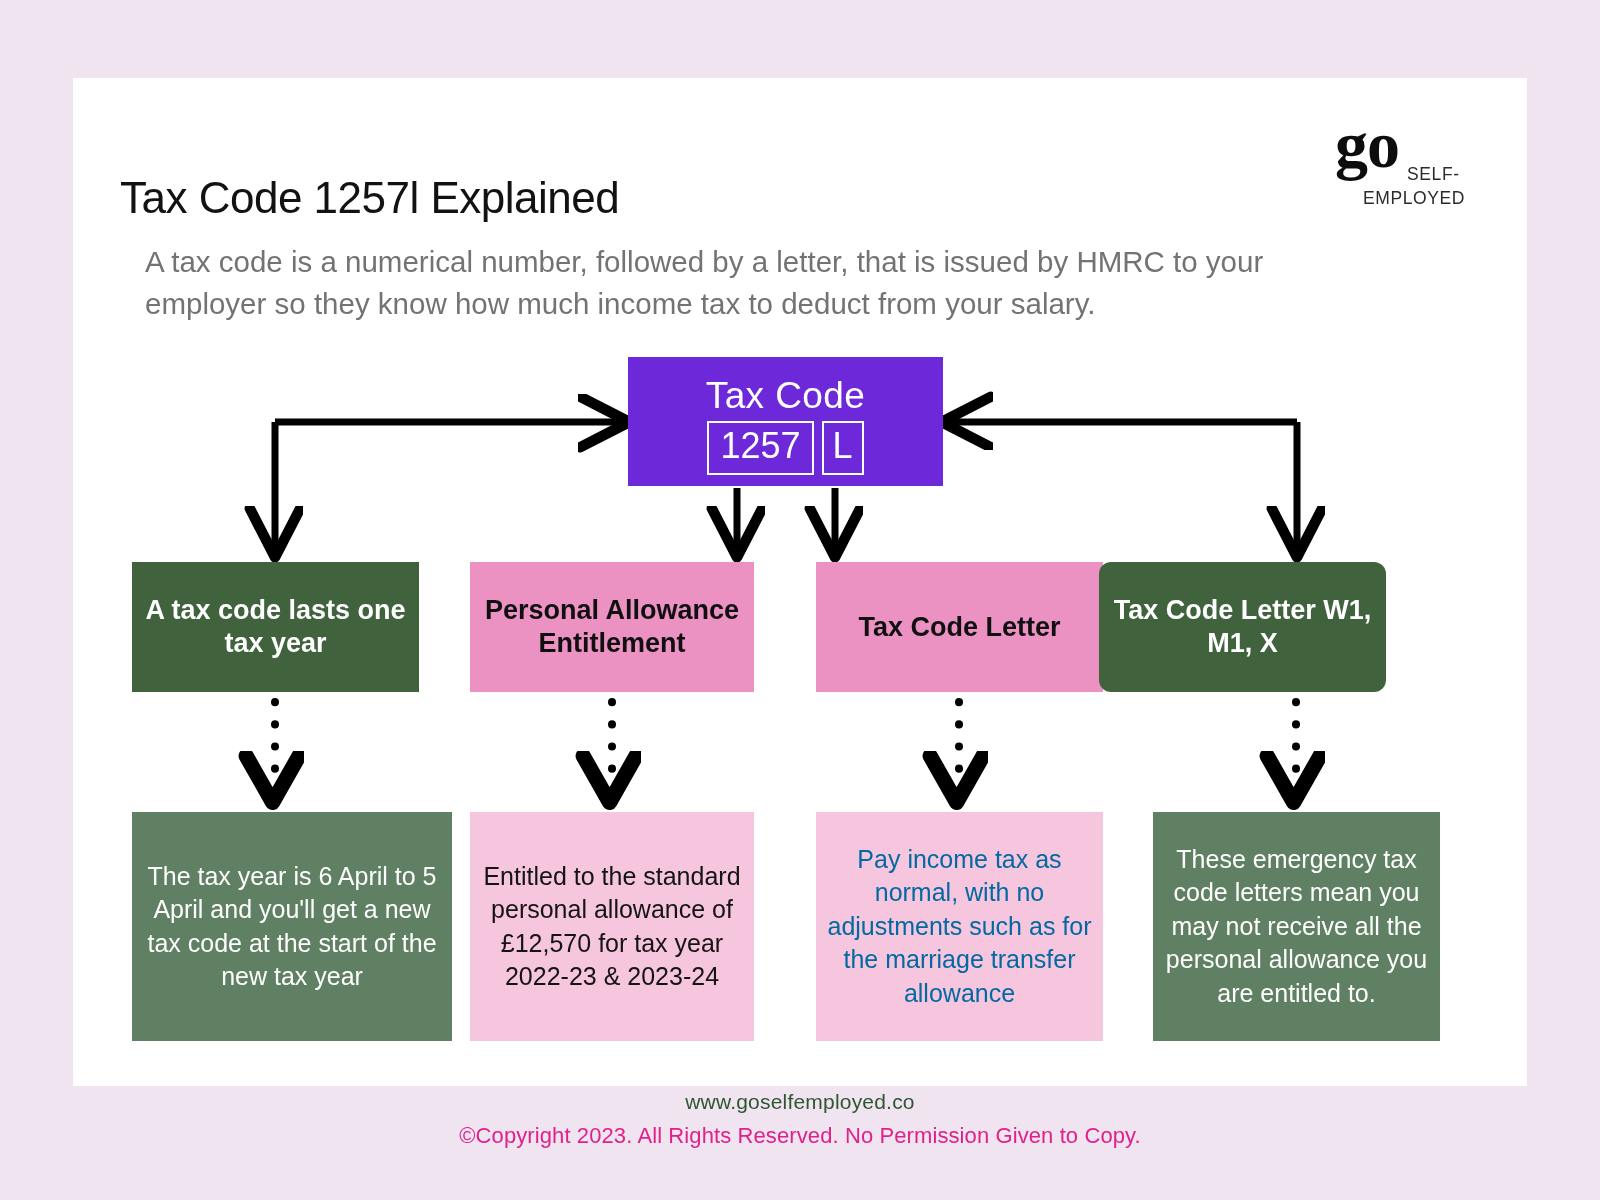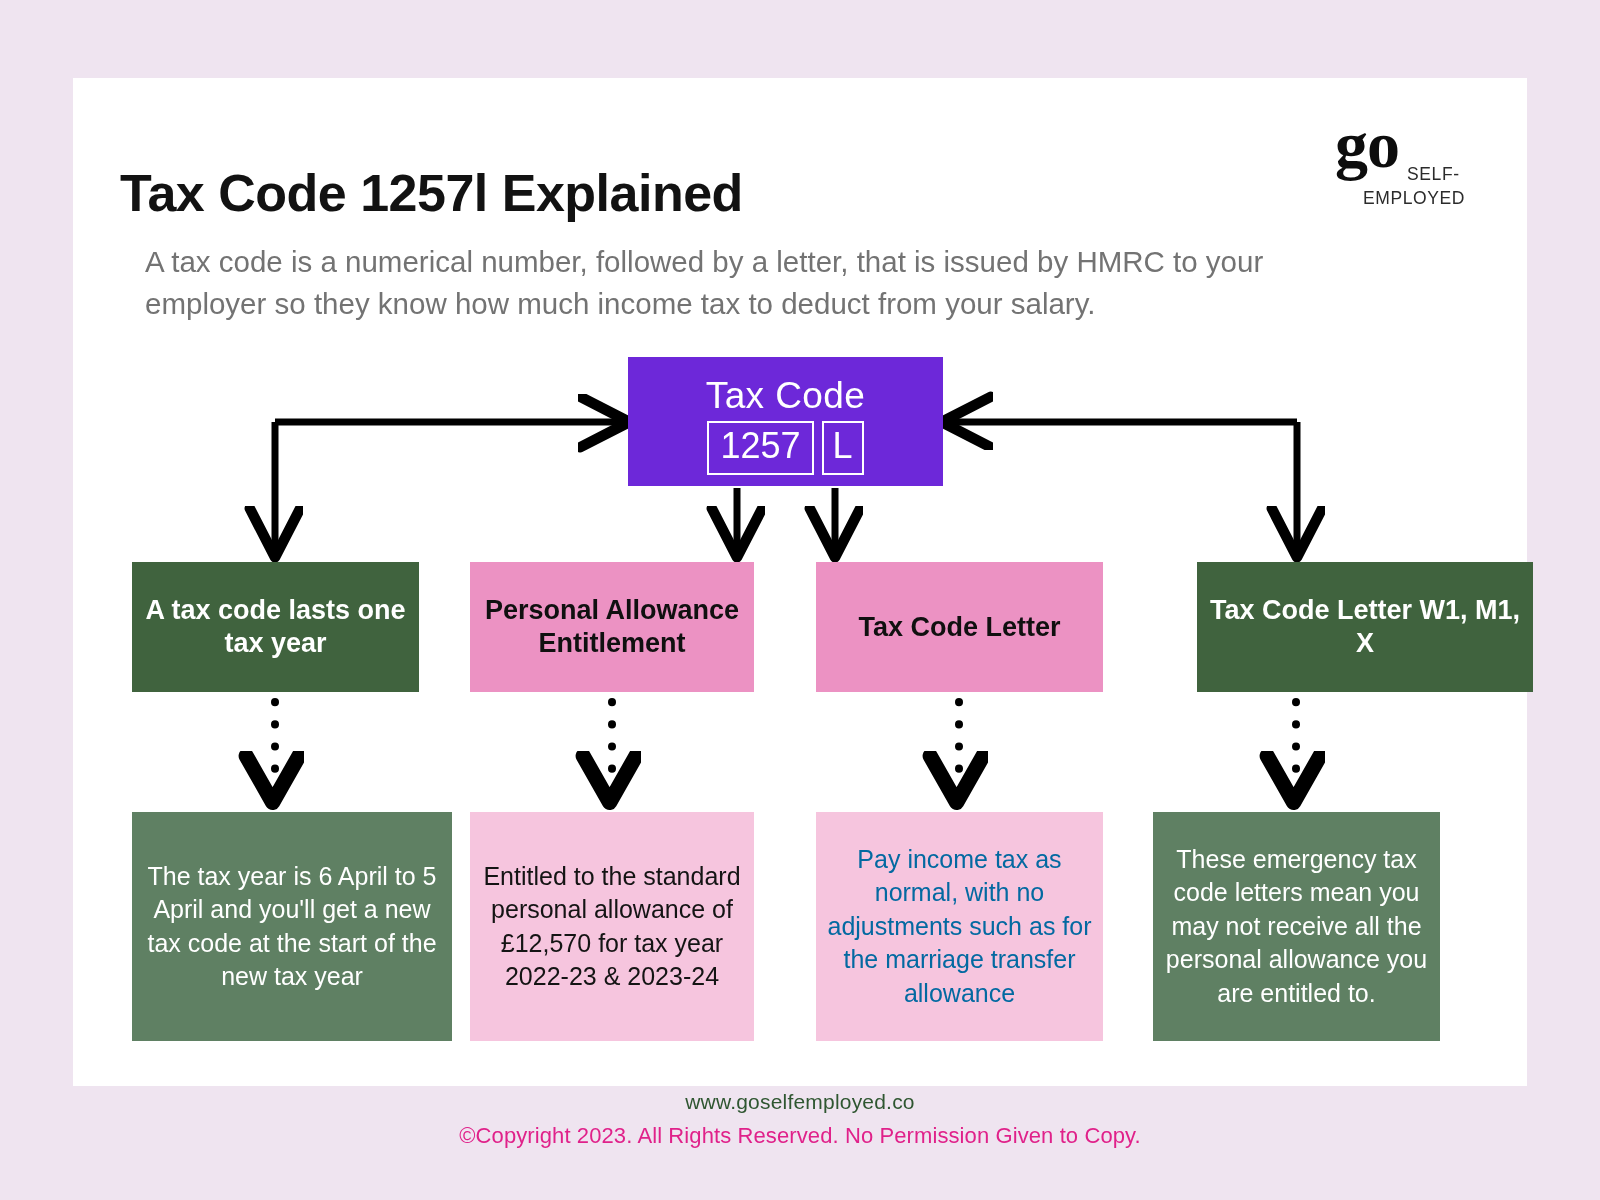--- a/index.html
+++ b/index.html
@@ -23,23 +23,23 @@
     top: 78px;
     width: 1454px;
     height: 1008px;
     background: #ffffff;
   }
 
   
   .page-title {
     position: absolute;
     left: 47px;
-    top: 50px;
-    font-size: 52px;
-    font-weight: 700;
+    top: 66px;
+    font-size: 44px;
+    font-weight: 400;
     letter-spacing: -0.5px;
     color: #121212;
     white-space: nowrap;
   }
   .intro {
     position: absolute;
     left: 47px;
     top: 133px;
     width: 1190px;
     font-size: 29.5px;
@@ -154,21 +154,21 @@
     top: 484px;
     height: 130px;
     font-size: 27px;
     font-weight: 700;
     line-height: 33px;
     padding: 0 10px;
   }
   .cat-0 { left: 59px;  width: 287px; background: #40633e; color: #ffffff; }
   .cat-1 { left: 397px; width: 284px; background: #ec92c3; color: #101010; }
   .cat-2 { left: 743px; width: 287px; background: #ec92c3; color: #101010; }
-  .cat-3 { left: 1124px;width: 336px; background: #40633e; color: #ffffff; }
+  .cat-3 { left: 1026px;width: 287px; background: #40633e; color: #ffffff; border-radius: 12px; }
 
   
   .node-detail {
     top: 734px;
     height: 229px;
     font-size: 25px;
     line-height: 33.5px;
     font-weight: 400;
     padding: 0 10px;
   }

